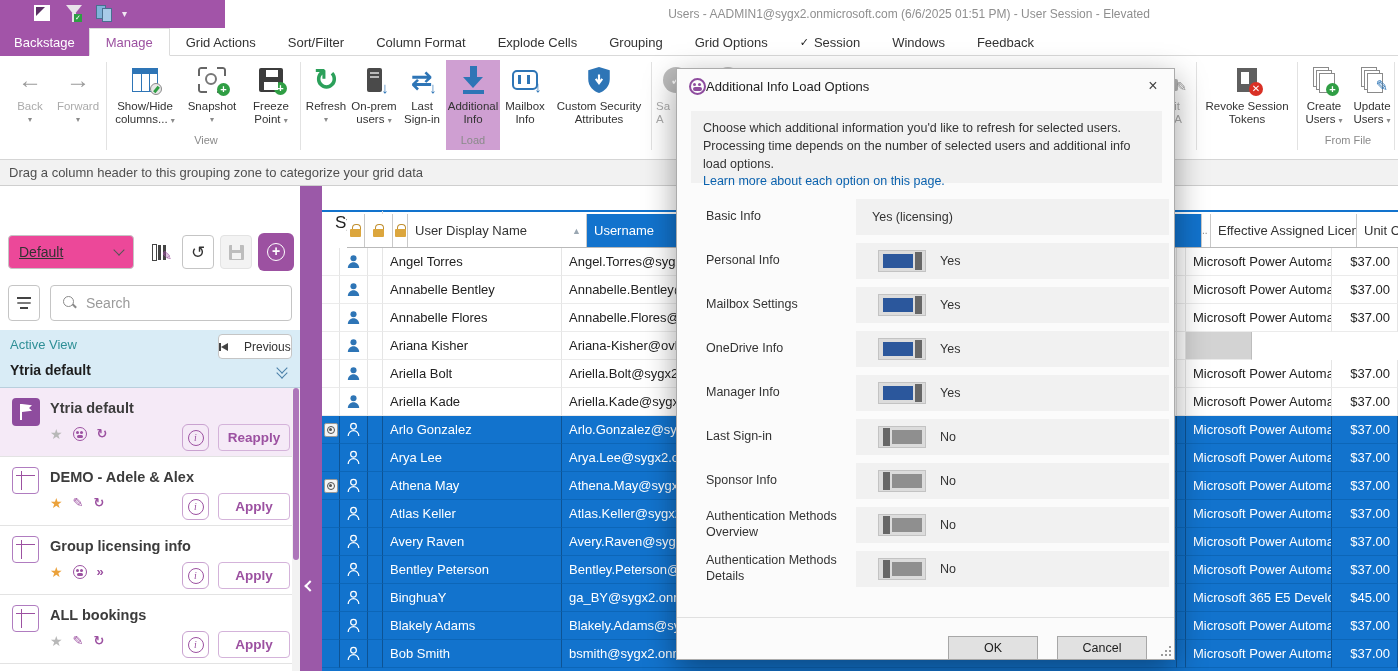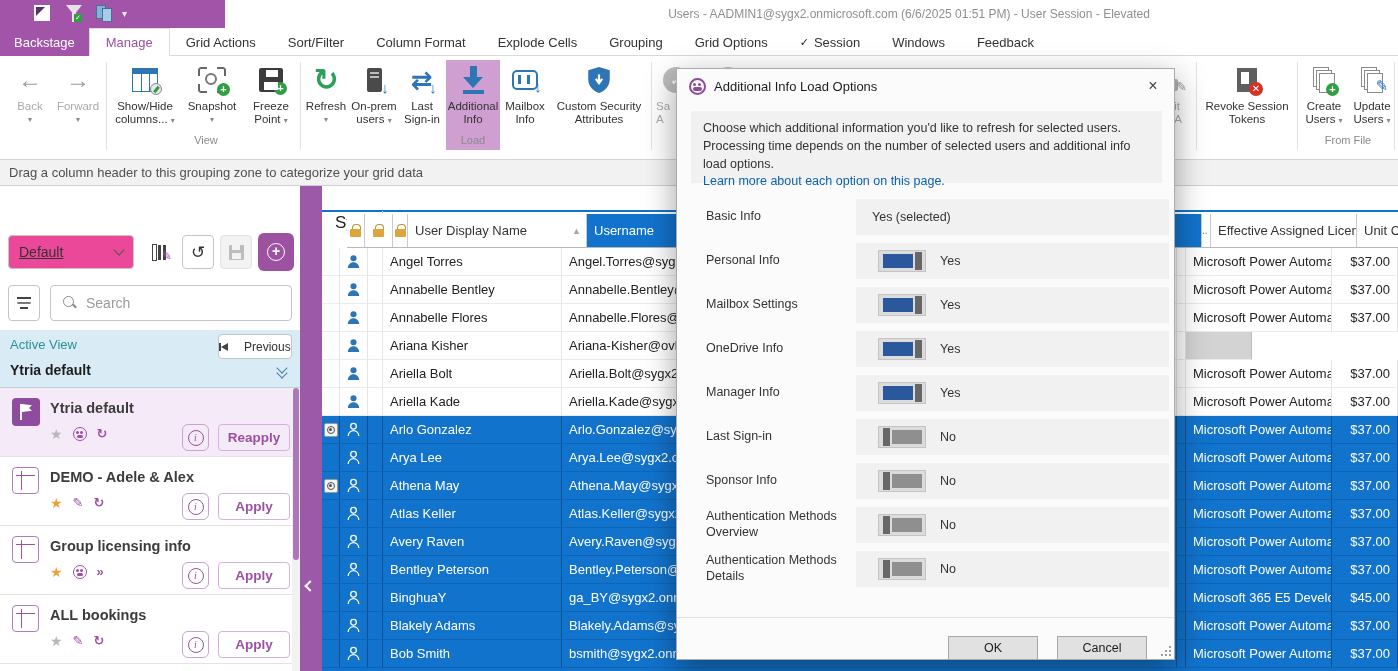--- a/index.html
+++ b/index.html
@@ -186,21 +186,21 @@
   .gc.right { justify-content:flex-end; }
   .gc.right .padr { padding-right:7px; }
   .persvg { margin:0 auto; display:block; }
   .rowmark { width:14px; height:14px; margin:0 auto; background:#f4f4f4; border:1px solid #9a9a9a; border-radius:2px; display:flex; align-items:center; justify-content:center; }
   .rowmark .ring { width:8px; height:8px; border:1.6px solid #4f4f4f; border-radius:50%; display:flex; align-items:center; justify-content:center; }
   .rowmark .ring:before { content:""; width:3px; height:3px; background:#4f4f4f; border-radius:50%; }
   #partialrow { position:absolute; left:0; top:482px; width:1076px; height:3px; background:#1273cd; }
 
   
   #dialog { position:absolute; left:676px; top:68px; width:499px; height:592px; background:#fbfbfb; border:1px solid #ababab; box-shadow:0 10px 30px rgba(0,0,0,0.38); z-index:50; }
-  #dlgtitle { position:absolute; left:0; top:0; right:0; height:34px; display:flex; align-items:center; padding-left:12px; gap:8px; background:#fbfbfb; }
+  #dlgtitle { position:absolute; left:0; top:0; right:0; height:34px; display:flex; align-items:center; padding-left:12px; background:#fbfbfb; }
   #dlgtitle .t { font-size:13px; color:#1d1d1d; }
   #dlgclose { position:absolute; right:12px; top:8px; width:18px; height:18px; font-size:16px; color:#444; text-align:center; line-height:17px; }
   .dlgicon { width:17px; height:17px; border:2px solid #8e4c9e; border-radius:50%; position:relative; }
   .dlgicon:before { content:""; position:absolute; left:2px; top:3px; width:3px; height:3px; border-radius:50%; background:#8e4c9e; box-shadow:5px 0 0 #8e4c9e; }
   .dlgicon:after { content:""; position:absolute; left:2px; top:7px; width:9px; height:4px; border-radius:2px; background:#8e4c9e; }
   #dlginfo { position:absolute; left:14px; top:42px; width:471px; height:72px; background:#f1f1f1; padding:9px 12px; font-size:12.5px; color:#333; line-height:1.42; }
   #dlginfo .link { color:#0b62ae; }
   #optlist { position:absolute; left:10px; top:130px; width:499px; }
   .opt-row { position:relative; height:36px; margin-bottom:8px; }
   .opt-label { position:absolute; left:19px; top:0; width:145px; height:36px; display:flex; align-items:center; font-size:12.5px; color:#333; line-height:1.25; }
@@ -927,21 +927,21 @@
   <div id="dlginfo">
     <span>Choose which additional information you'd like to refresh for selected users.</span><br>
     <span>Processing time depends on the number of selected users and additional info</span><br>
     <span>load options.</span><br>
     <span class="link">Learn more about each option on this page.</span>
   </div>
   <div id="optlist">
       <div class="opt-row">
         <div class="opt-label">Basic Info</div>
         <div class="opt-ctrl mand">
-          <span class="val">Yes (selected)</span>
+          <span class="val">Yes (licensing)</span>
         </div>
       </div>
       <div class="opt-row">
         <div class="opt-label">Personal Info</div>
         <div class="opt-ctrl">
           <span class="toggle yes">
             <span class="bar"></span>
             <span class="knob"></span>
           </span>
           <span class="val">Yes</span>

